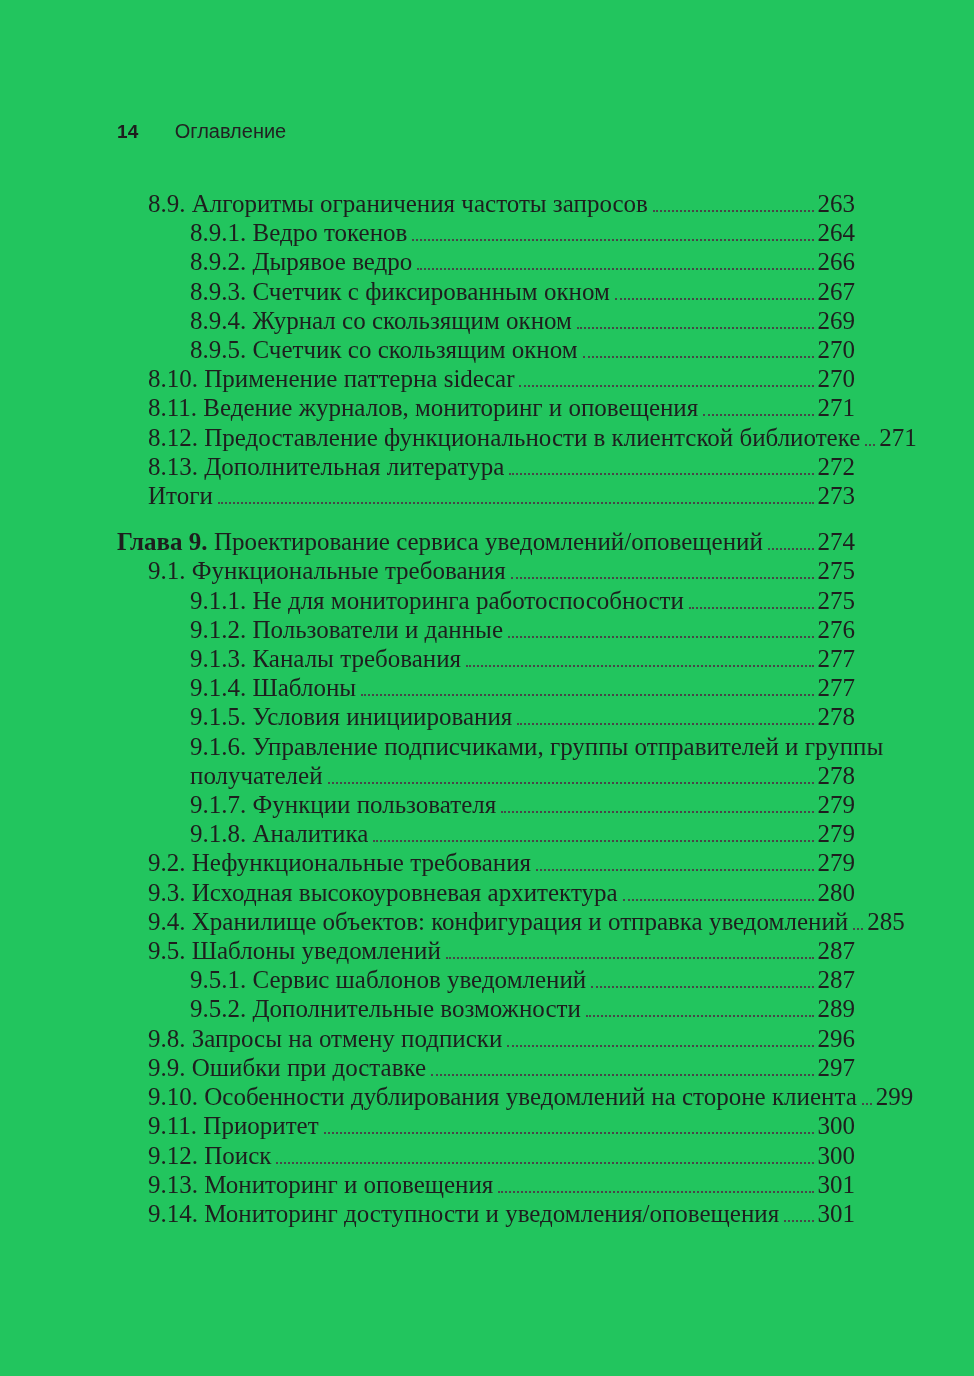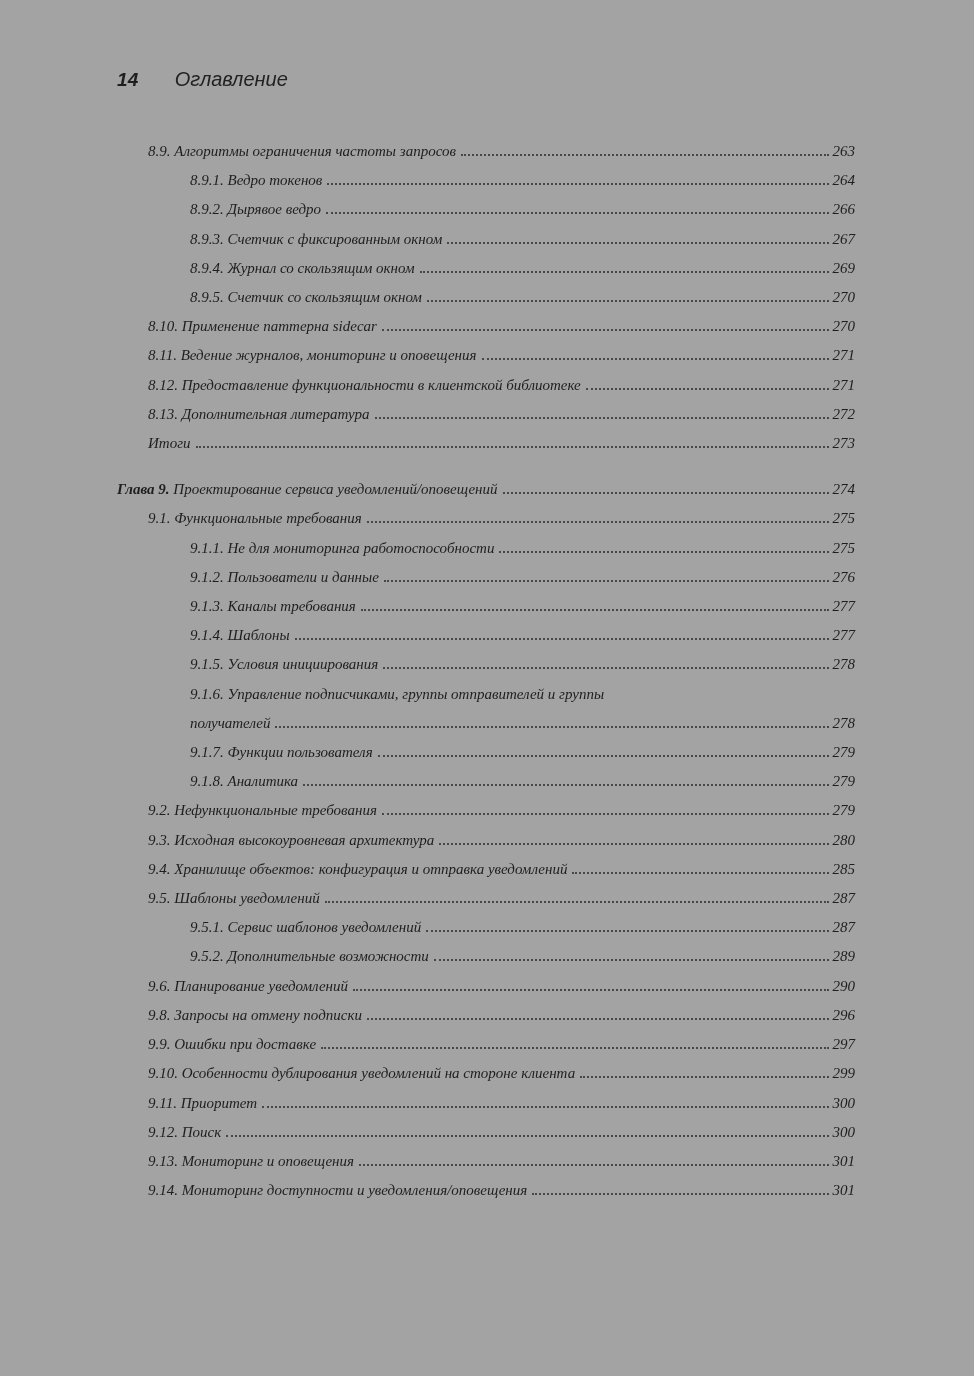--- a/index.html
+++ b/index.html
@@ -1,45 +1,44 @@
 <!DOCTYPE html>
 <html><head>
 <meta charset="utf-8">
 <style>
   * { margin: 0; padding: 0; box-sizing: border-box; }
   html, body { background: #ffffff; }
   .page {
     position: relative;
     width: 974px;
     height: 1376px;
-    background: #a3a3a3;
+    background: #22c55e;
     font-family: "Liberation Serif", serif;
     color: #1e1e1e;
-    padding: 68px 119px 0 117px;
+    padding: 120px 119px 0 117px;
     overflow: hidden;
-    font-style: italic;
   }
   .running-head {
     display: flex;
     align-items: baseline;
     font-family: "Liberation Sans", sans-serif;
   }
   .running-head .page-num {
     font-size: 19px;
     font-weight: 700;
     letter-spacing: 0.3px;
   }
   .running-head .head-title {
     font-size: 20px;
     margin-left: 36px;
     color: #222222;
   }
   .toc {
     margin-top: 46px;
-    font-size: 15px;
+    font-size: 25px;
   }
   .toc-entry {
     display: flex;
     align-items: baseline;
     line-height: 29.2px;
   }
   .toc-entry.lvl-1 { padding-left: 31px; }
   .toc-entry.lvl-2 { padding-left: 73px; }
   .toc-entry.chapter-gap { margin-top: 17px; }
   .entry-text { white-space: nowrap; }
@@ -196,25 +195,20 @@
     <span class="entry-text"><span class="entry-title-text">9.5.1. Сервис шаблонов уведомлений</span></span>
     <span class="leader"></span>
     <span class="entry-page">287</span>
   </div>
       <div class="toc-entry lvl-2">
     <span class="entry-text"><span class="entry-title-text">9.5.2. Дополнительные возможности</span></span>
     <span class="leader"></span>
     <span class="entry-page">289</span>
   </div>
       <div class="toc-entry lvl-1">
-    <span class="entry-text"><span class="entry-title-text">9.6. Планирование уведомлений</span></span>
-    <span class="leader"></span>
-    <span class="entry-page">290</span>
-  </div>
-      <div class="toc-entry lvl-1">
     <span class="entry-text"><span class="entry-title-text">9.8. Запросы на отмену подписки</span></span>
     <span class="leader"></span>
     <span class="entry-page">296</span>
   </div>
       <div class="toc-entry lvl-1">
     <span class="entry-text"><span class="entry-title-text">9.9. Ошибки при доставке</span></span>
     <span class="leader"></span>
     <span class="entry-page">297</span>
   </div>
       <div class="toc-entry lvl-1">

